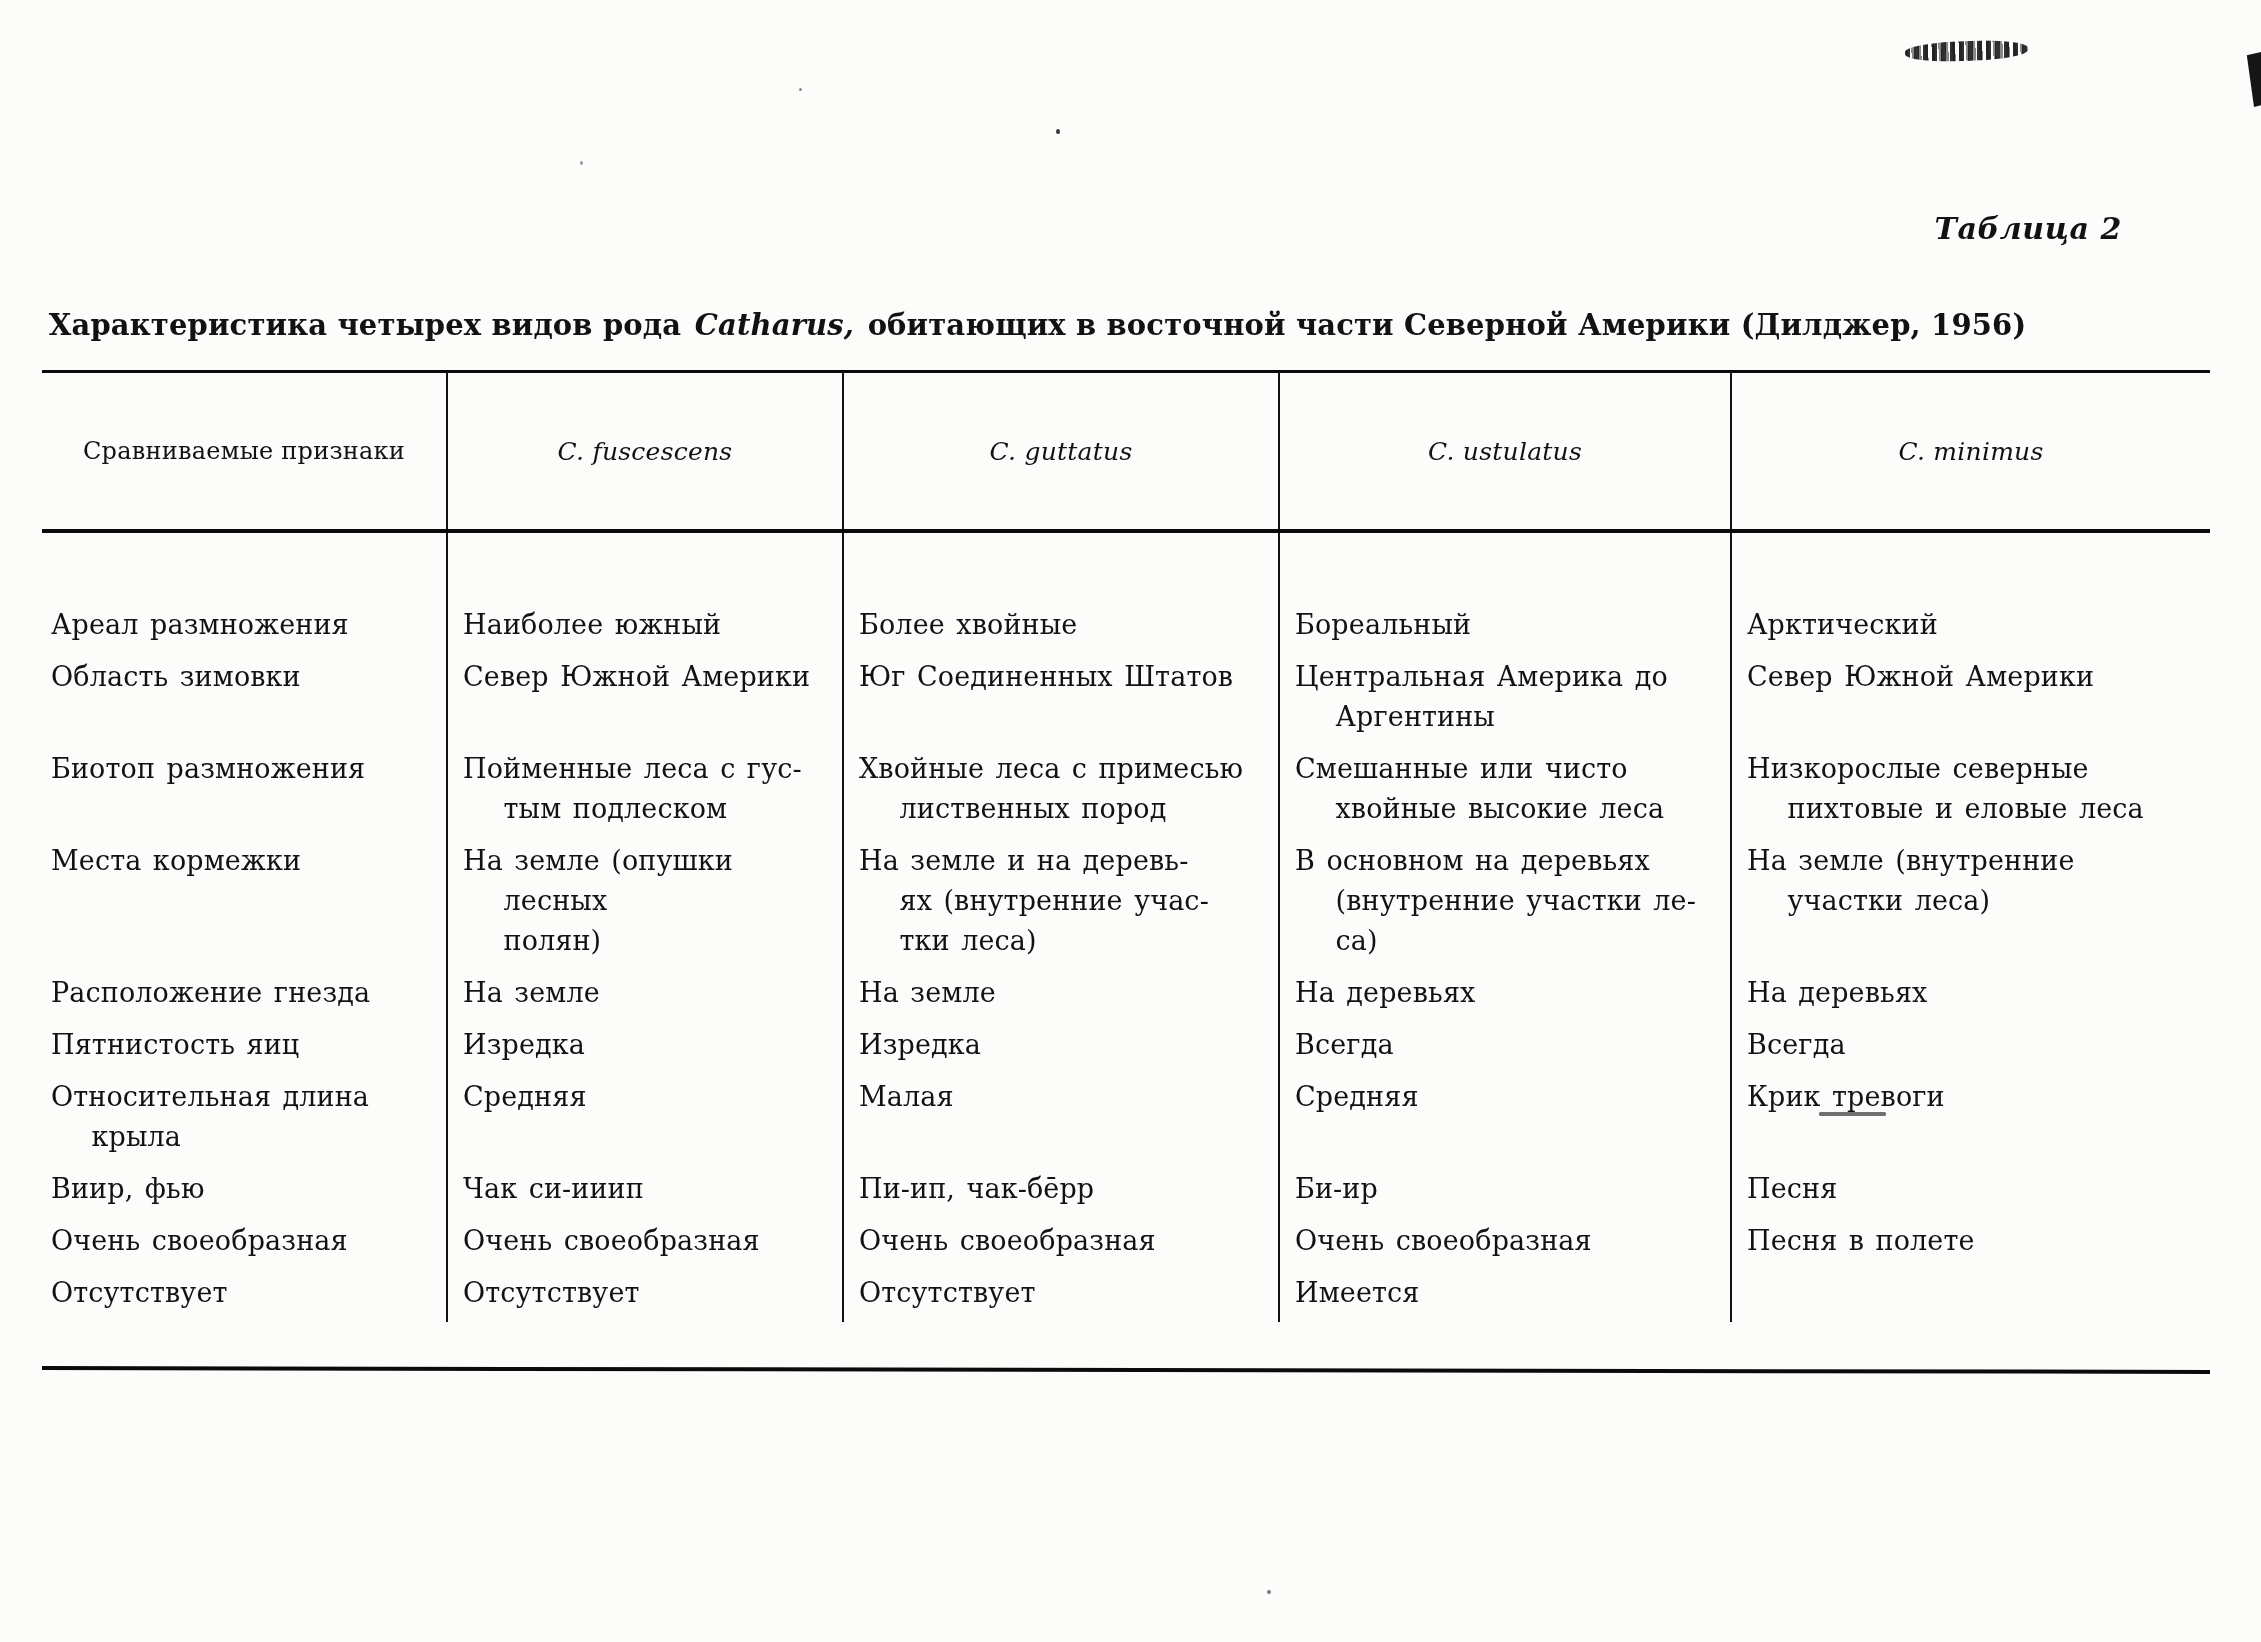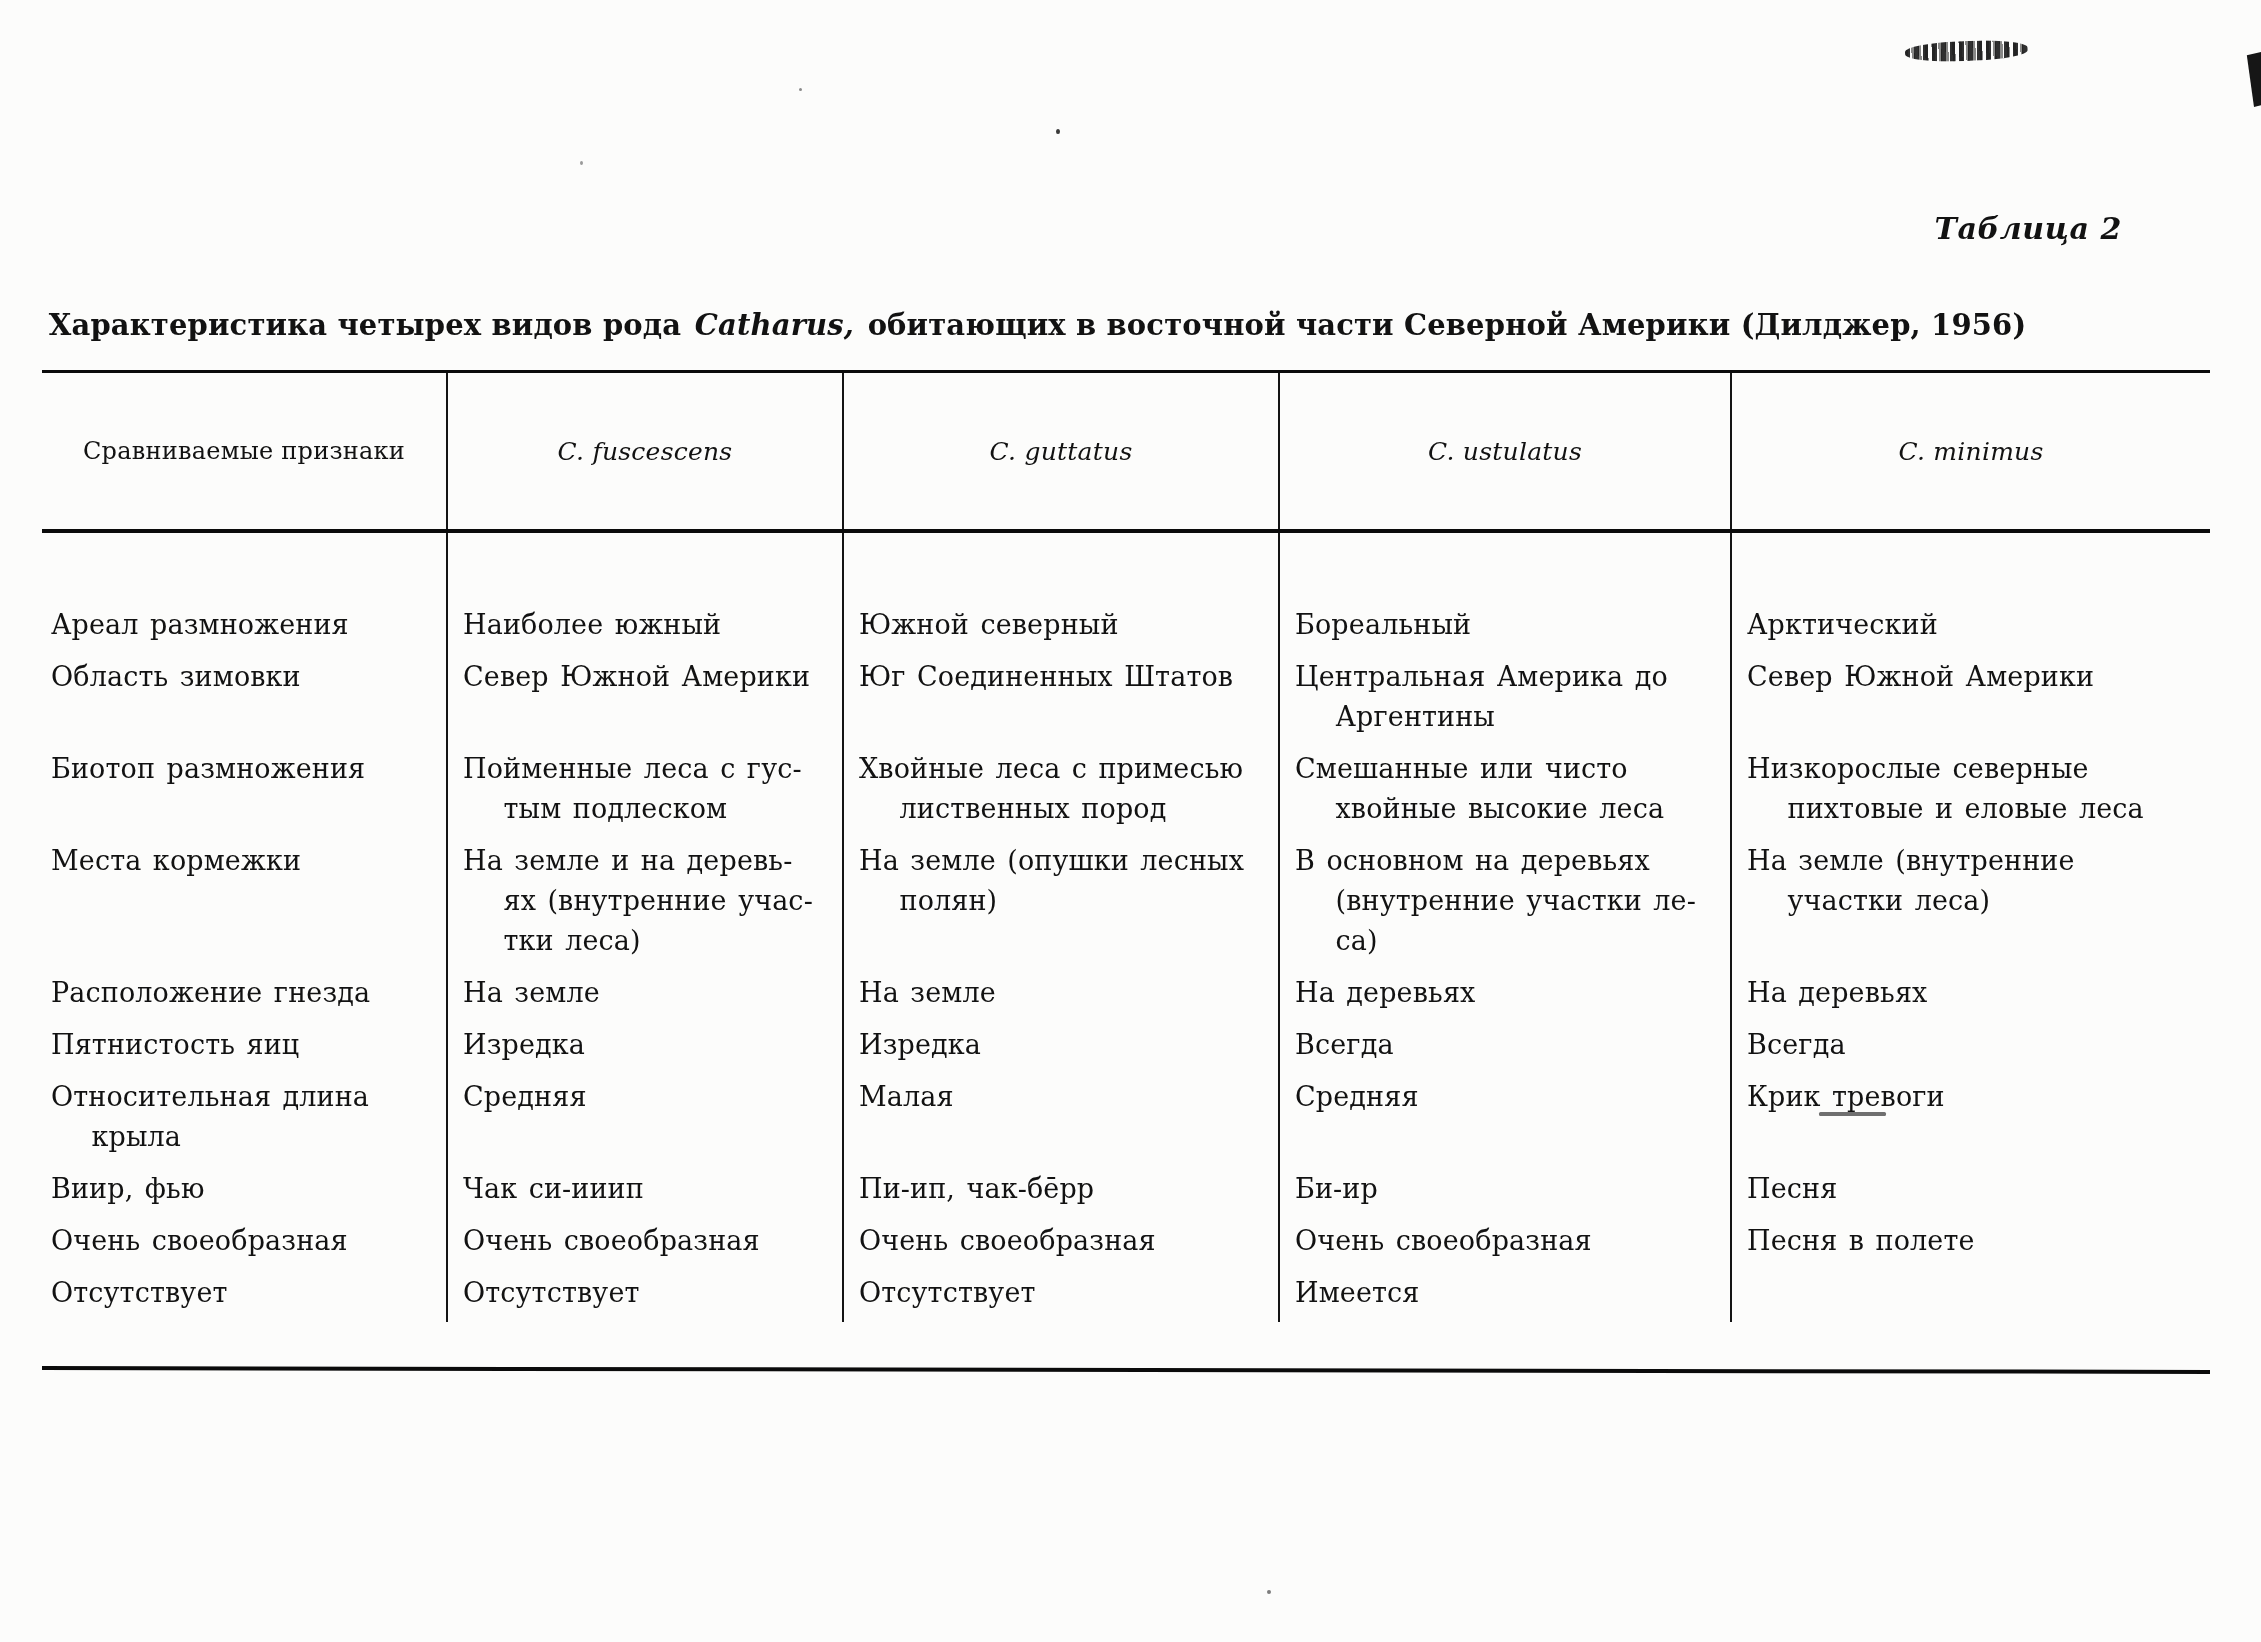--- a/index.html
+++ b/index.html
@@ -125,21 +125,21 @@
     <div class="hcell species">C. minimus</div>
   </div>
   <div class="tbody">
   <div class="cell">
         <div class="cell-text">Ареал размножения</div>
       </div>
   <div class="cell">
         <div class="cell-text">Наиболее южный</div>
       </div>
   <div class="cell">
-        <div class="cell-text">Южной северный</div>
+        <div class="cell-text">Более хвойные</div>
       </div>
   <div class="cell">
         <div class="cell-text">Бореальный</div>
       </div>
   <div class="cell">
         <div class="cell-text">Арктический</div>
       </div>
 
   <div class="cell">
         <div class="cell-text">Область зимовки</div>
@@ -173,29 +173,29 @@
         <div class="cell-text">Смешанные или чисто
 хвойные высокие леса</div>
       </div>
   <div class="cell">
         <div class="cell-text">Низкорослые северные
 пихтовые и еловые леса</div>
       </div>
 
   <div class="cell">
         <div class="cell-text">Места кормежки</div>
+      </div>
+  <div class="cell">
+        <div class="cell-text">На земле (опушки лесных
+полян)</div>
       </div>
   <div class="cell">
         <div class="cell-text">На земле и на деревь-
 ях (внутренние учас-
 тки леса)</div>
-      </div>
-  <div class="cell">
-        <div class="cell-text">На земле (опушки лесных
-полян)</div>
       </div>
   <div class="cell">
         <div class="cell-text">В основном на деревьях
 (внутренние участки ле-
 са)</div>
       </div>
   <div class="cell">
         <div class="cell-text">На земле (внутренние
 участки леса)</div>
       </div>

